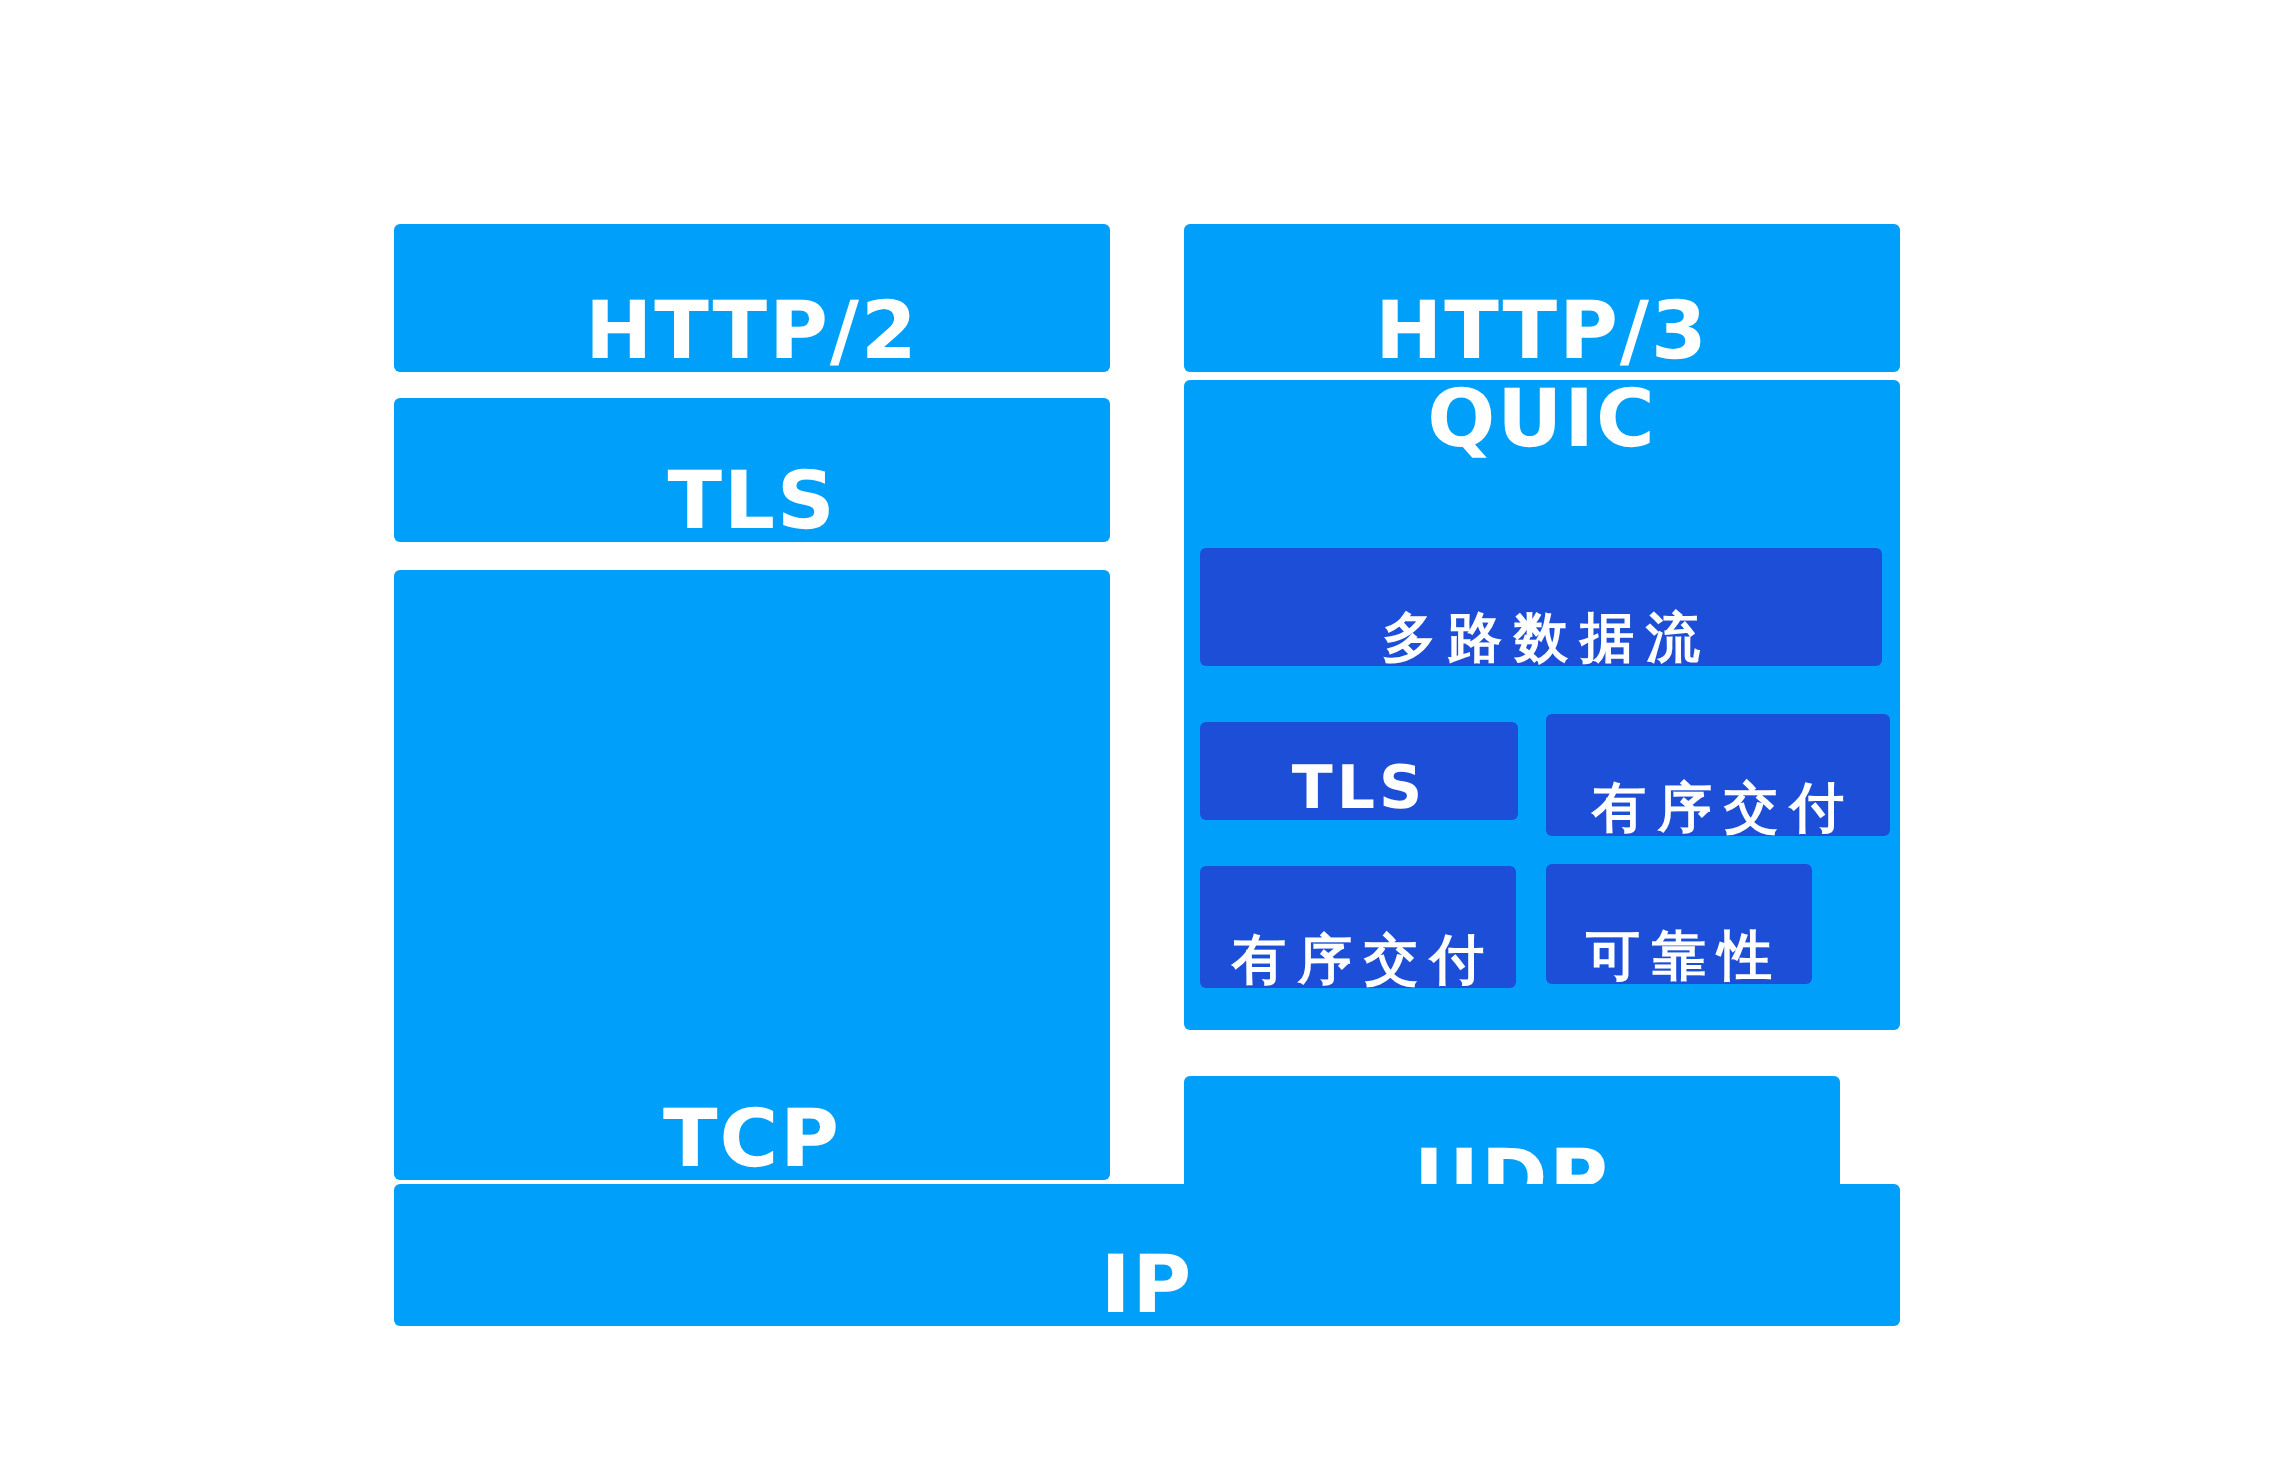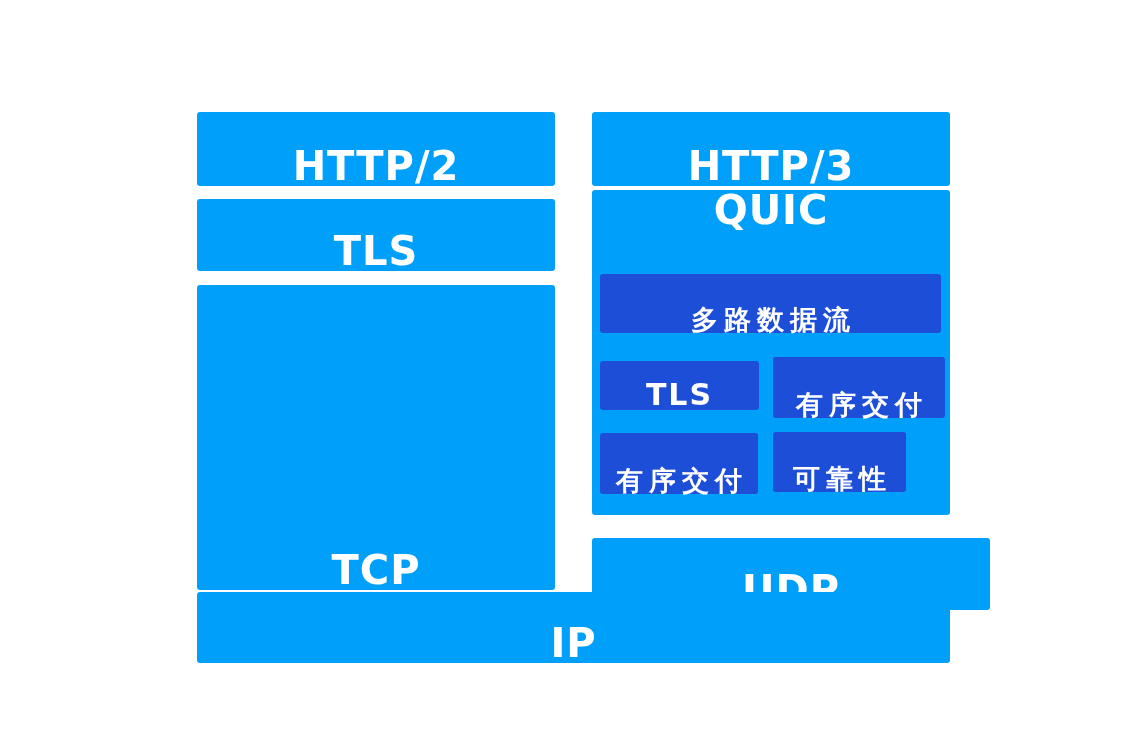--- a/index.html
+++ b/index.html
@@ -30,21 +30,21 @@
 
   
   .box-http2 { left: 197px; top: 112px; width: 358px; height: 74px; }
   .box-tls-left { left: 197px; top: 199px; width: 358px; height: 72px; }
   .box-tcp { left: 197px; top: 285px; width: 358px; height: 305px; }
 
   
   .box-http3 { left: 592px; top: 112px; width: 358px; height: 74px; }
   .box-quic { left: 592px; top: 190px; width: 358px; height: 325px;
               align-items: flex-start; }
-  .box-udp { left: 592px; top: 538px; width: 398px; height: 72px; }
+  .box-udp { left: 592px; top: 538px; width: 328px; height: 72px; }
 
   
   .box-ip { left: 197px; top: 592px; width: 753px; height: 71px; }
 
   
   .feat-multiplex  { left: 8px;   top: 84px;  width: 341px; height: 59px; }
   .feat-tls        { left: 8px;   top: 171px; width: 159px; height: 49px; }
   .feat-ordered    { left: 181px; top: 167px; width: 172px; height: 61px; }
   .feat-handshake  { left: 8px;   top: 243px; width: 158px; height: 61px; }
   .feat-reliability{ left: 181px; top: 242px; width: 133px; height: 60px; }

